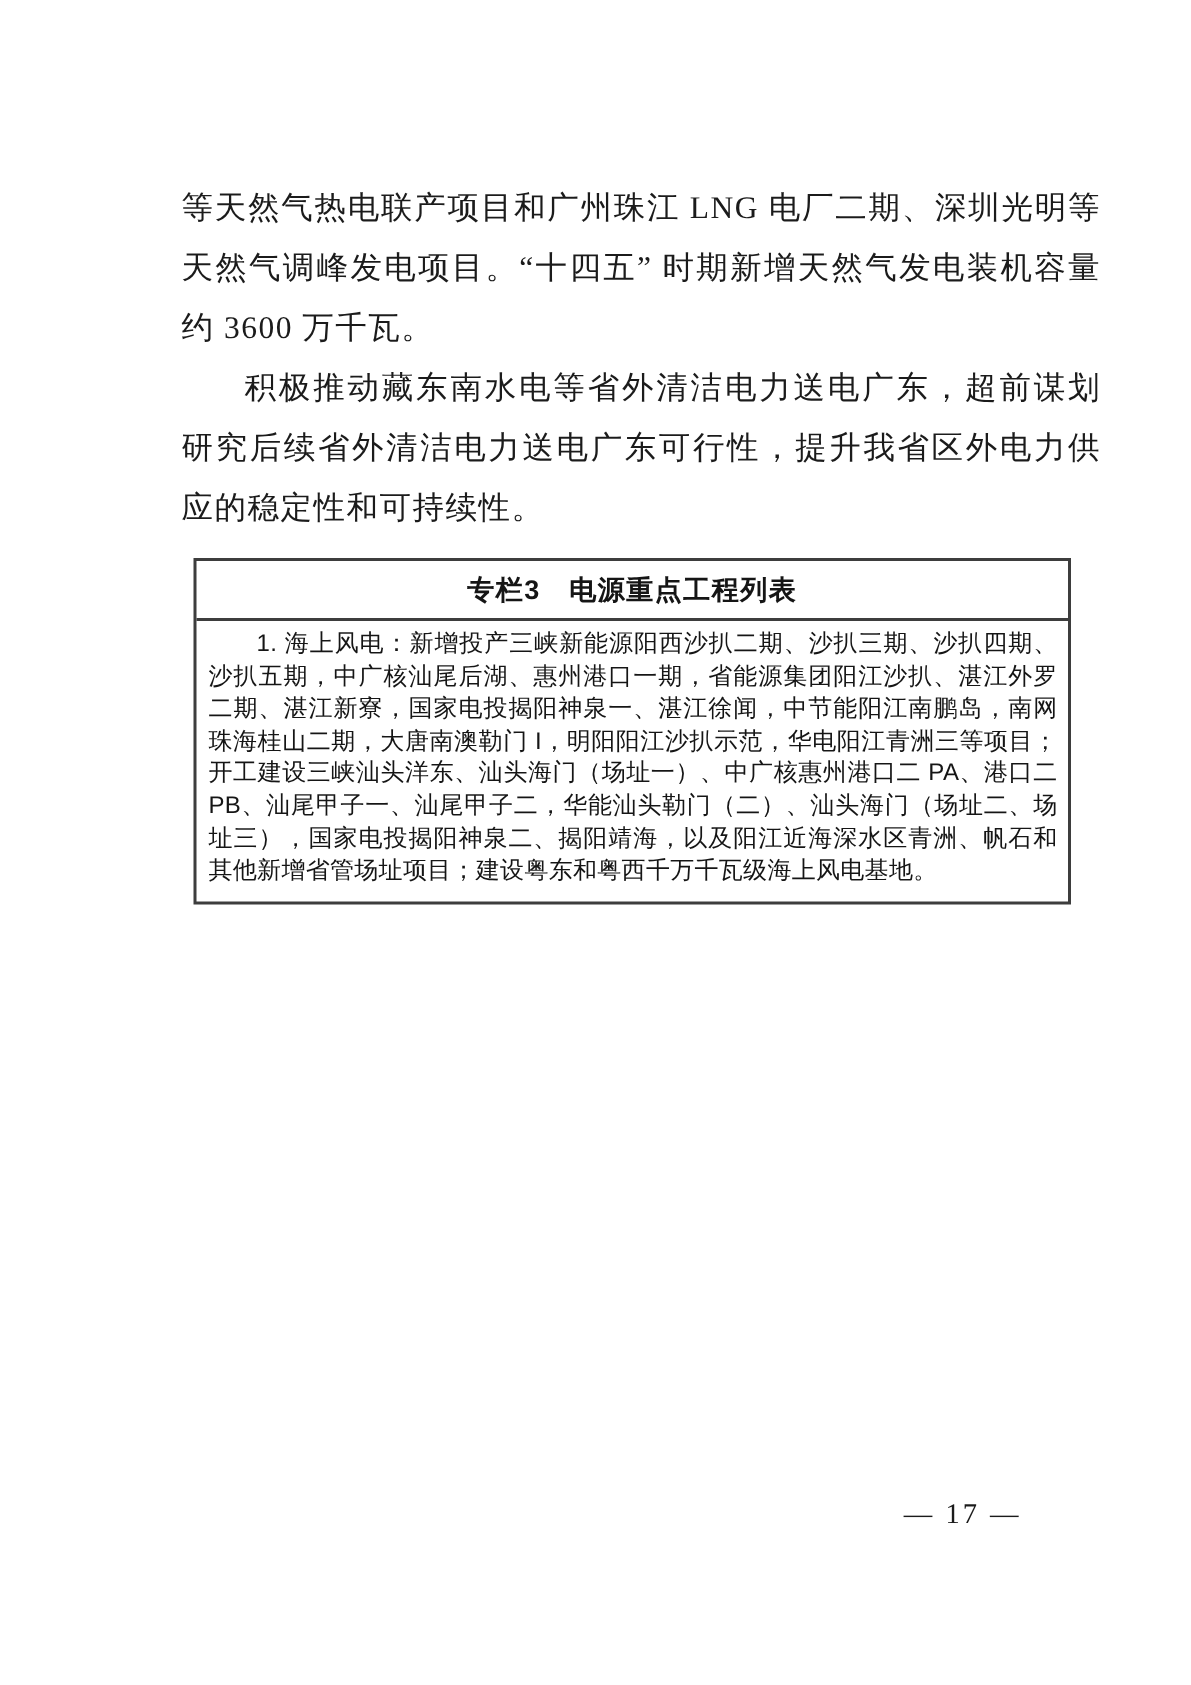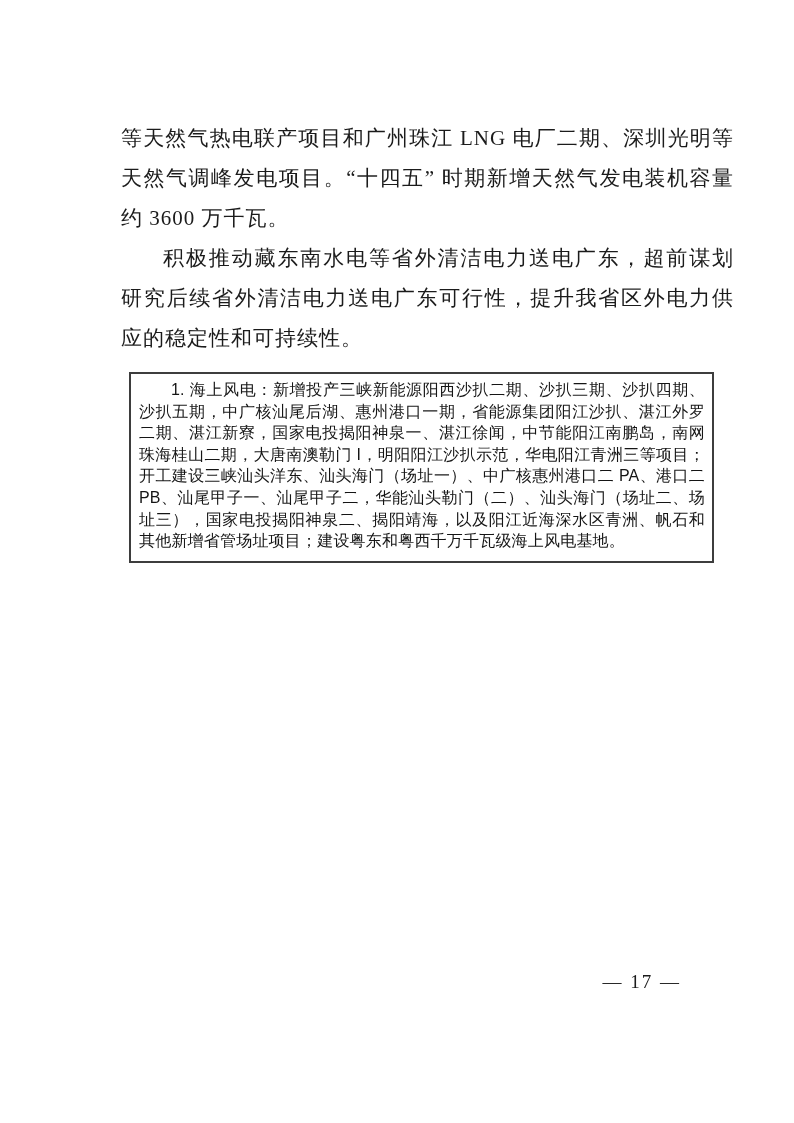--- a/index.html
+++ b/index.html
@@ -62,21 +62,21 @@
     font-size: 16px;
     line-height: 21.6px;
     text-align: justify;
     text-indent: 2em;
     letter-spacing: 0.2px;
     padding: 5px 7px 9px 8px;
     color: #151515;
   }
   .page-footer {
     position: absolute;
-    top: 970px;
+    top: 998px;
     right: 113px;
     font-size: 19px;
     line-height: 24px;
     letter-spacing: 2px;
     color: #1b1b1b;
     margin-left: 30px;
   }
 </style>
 </head>
 <body>
@@ -84,18 +84,19 @@
 <div class="page">
   <div class="content">
     <p class="body-text no-indent">等天然气热电联产项目和广州珠江 LNG 电厂二期、深圳光明等天然气调峰发电项目。“十四五” 时期新增天然气发电装机容量约 3600 万千瓦。</p>
 
 
     <p class="body-text">积极推动藏东南水电等省外清洁电力送电广东，超前谋划研究后续省外清洁电力送电广东可行性，提升我省区外电力供应的稳定性和可持续性。</p>
 
 
 
     <div class="feature-box">
+      <div class="feature-box-title">专栏3　电源重点工程列表</div>
       <div class="feature-box-body">1. 海上风电：新增投产三峡新能源阳西沙扒二期、沙扒三期、沙扒四期、沙扒五期，中广核汕尾后湖、惠州港口一期，省能源集团阳江沙扒、湛江外罗二期、湛江新寮，国家电投揭阳神泉一、湛江徐闻，中节能阳江南鹏岛，南网珠海桂山二期，大唐南澳勒门 I，明阳阳江沙扒示范，华电阳江青洲三等项目；开工建设三峡汕头洋东、汕头海门（场址一）、中广核惠州港口二 PA、港口二 PB、汕尾甲子一、汕尾甲子二，华能汕头勒门（二）、汕头海门（场址二、场址三），国家电投揭阳神泉二、揭阳靖海，以及阳江近海深水区青洲、帆石和其他新增省管场址项目；建设粤东和粤西千万千瓦级海上风电基地。</div>
     </div>
   </div>
 
   <div class="page-footer">— 17 —</div>
 </div>
 
 </body></html>

